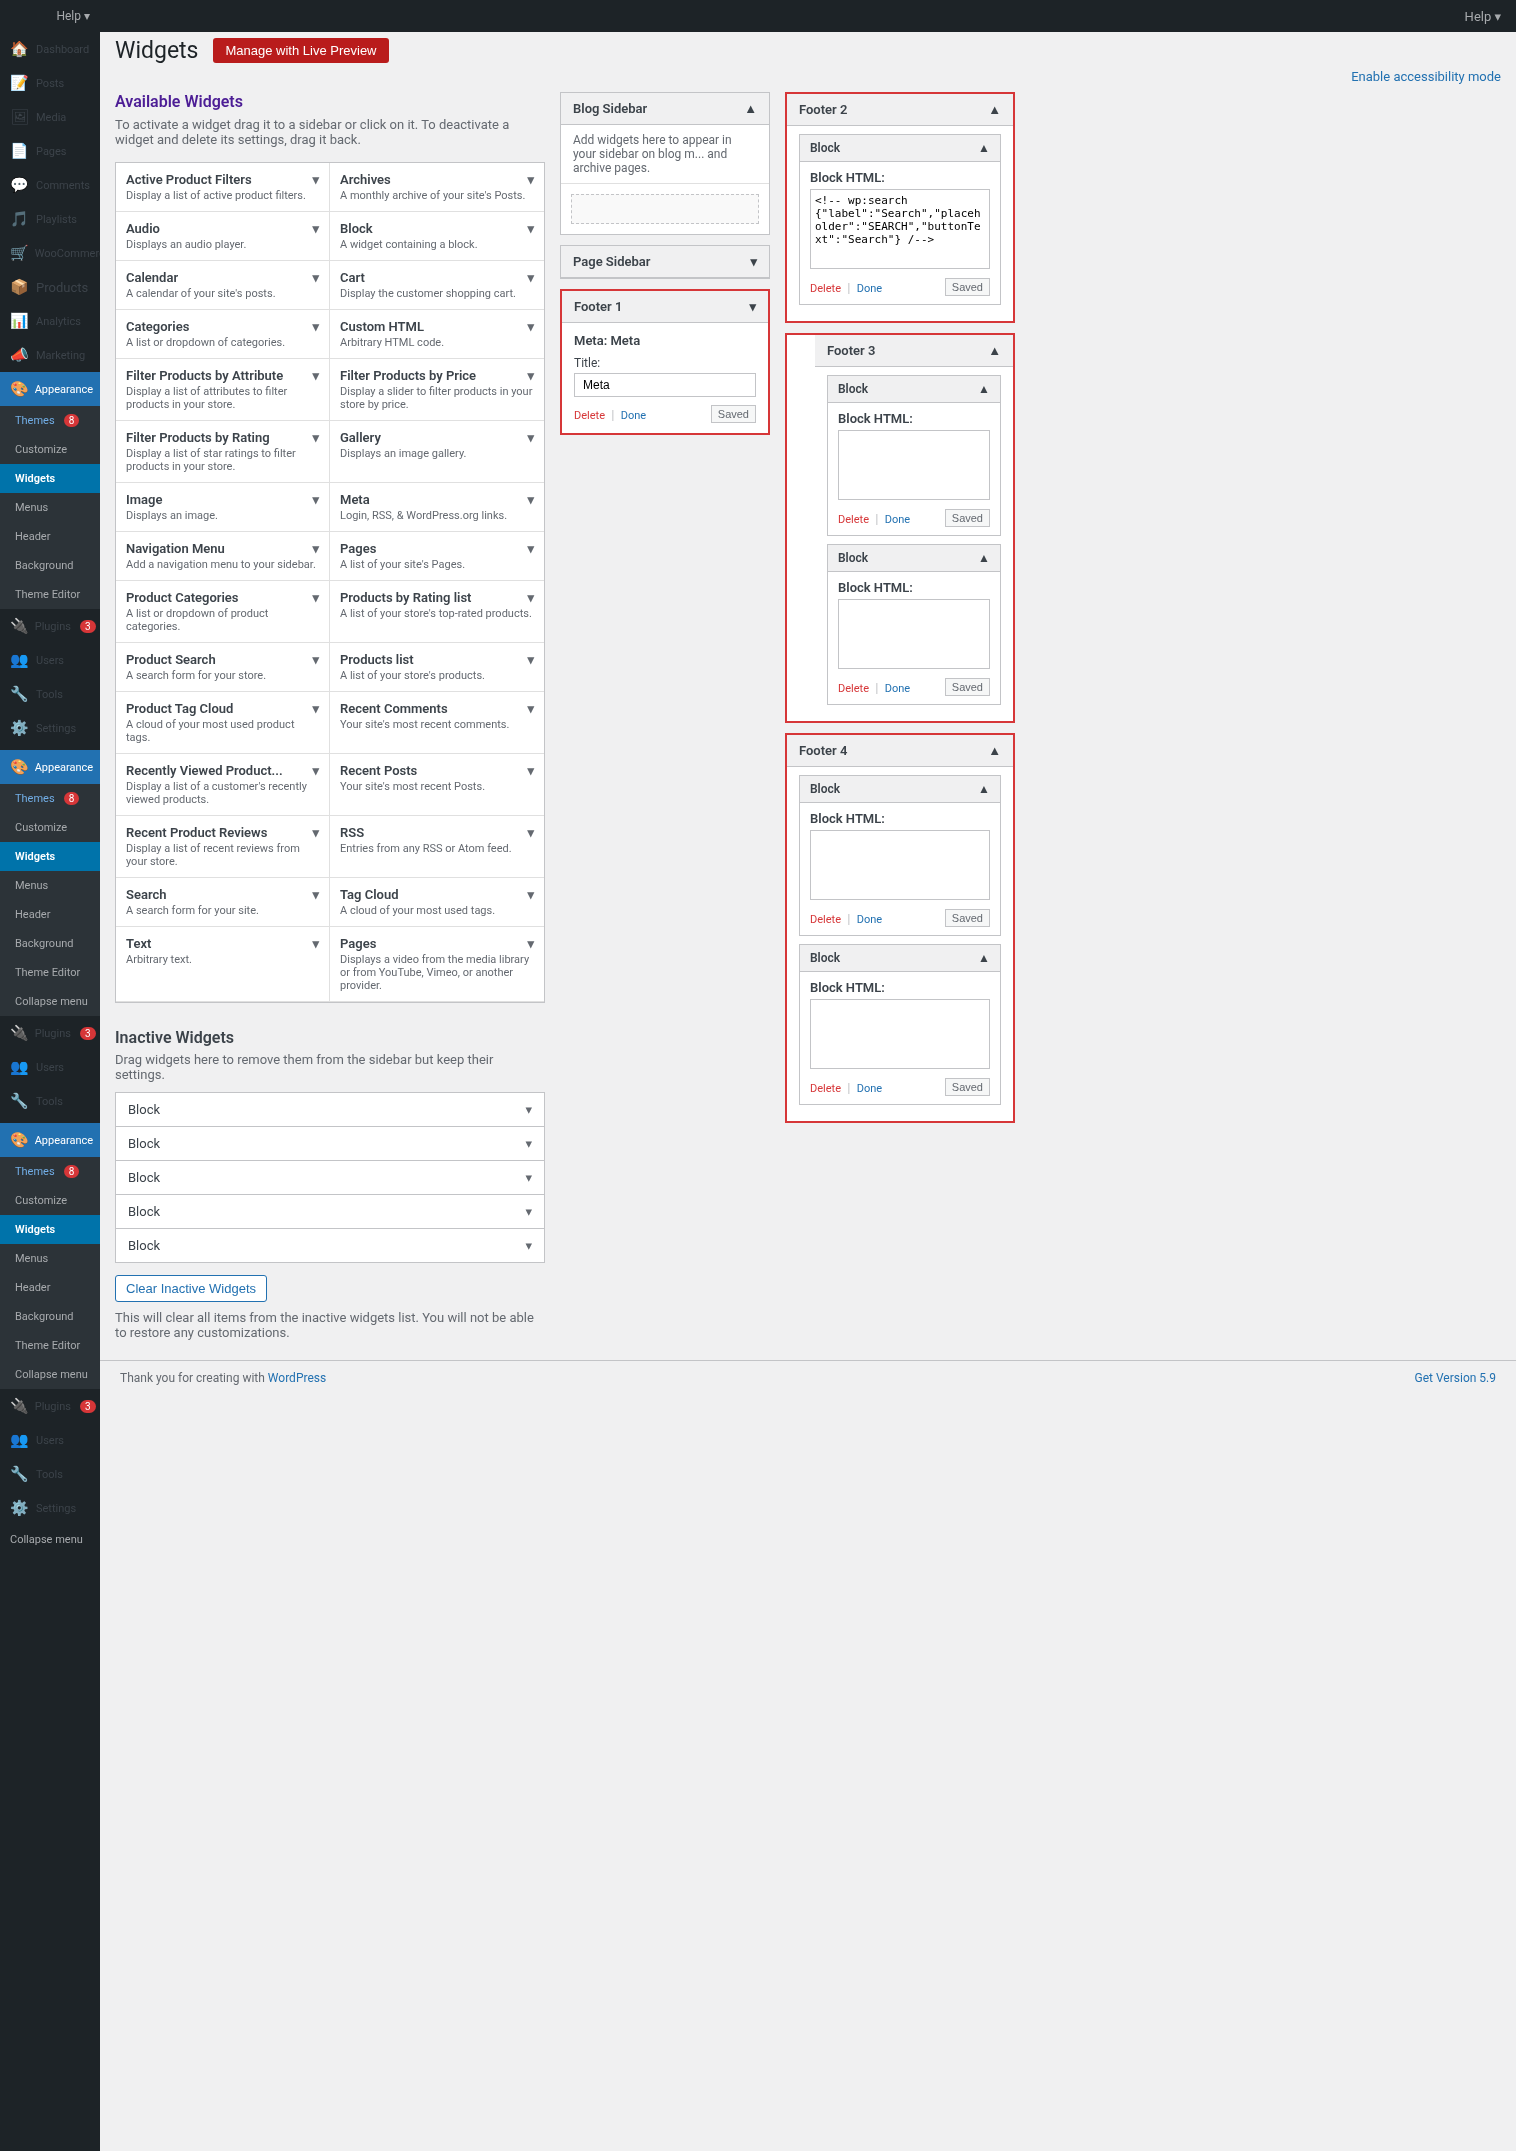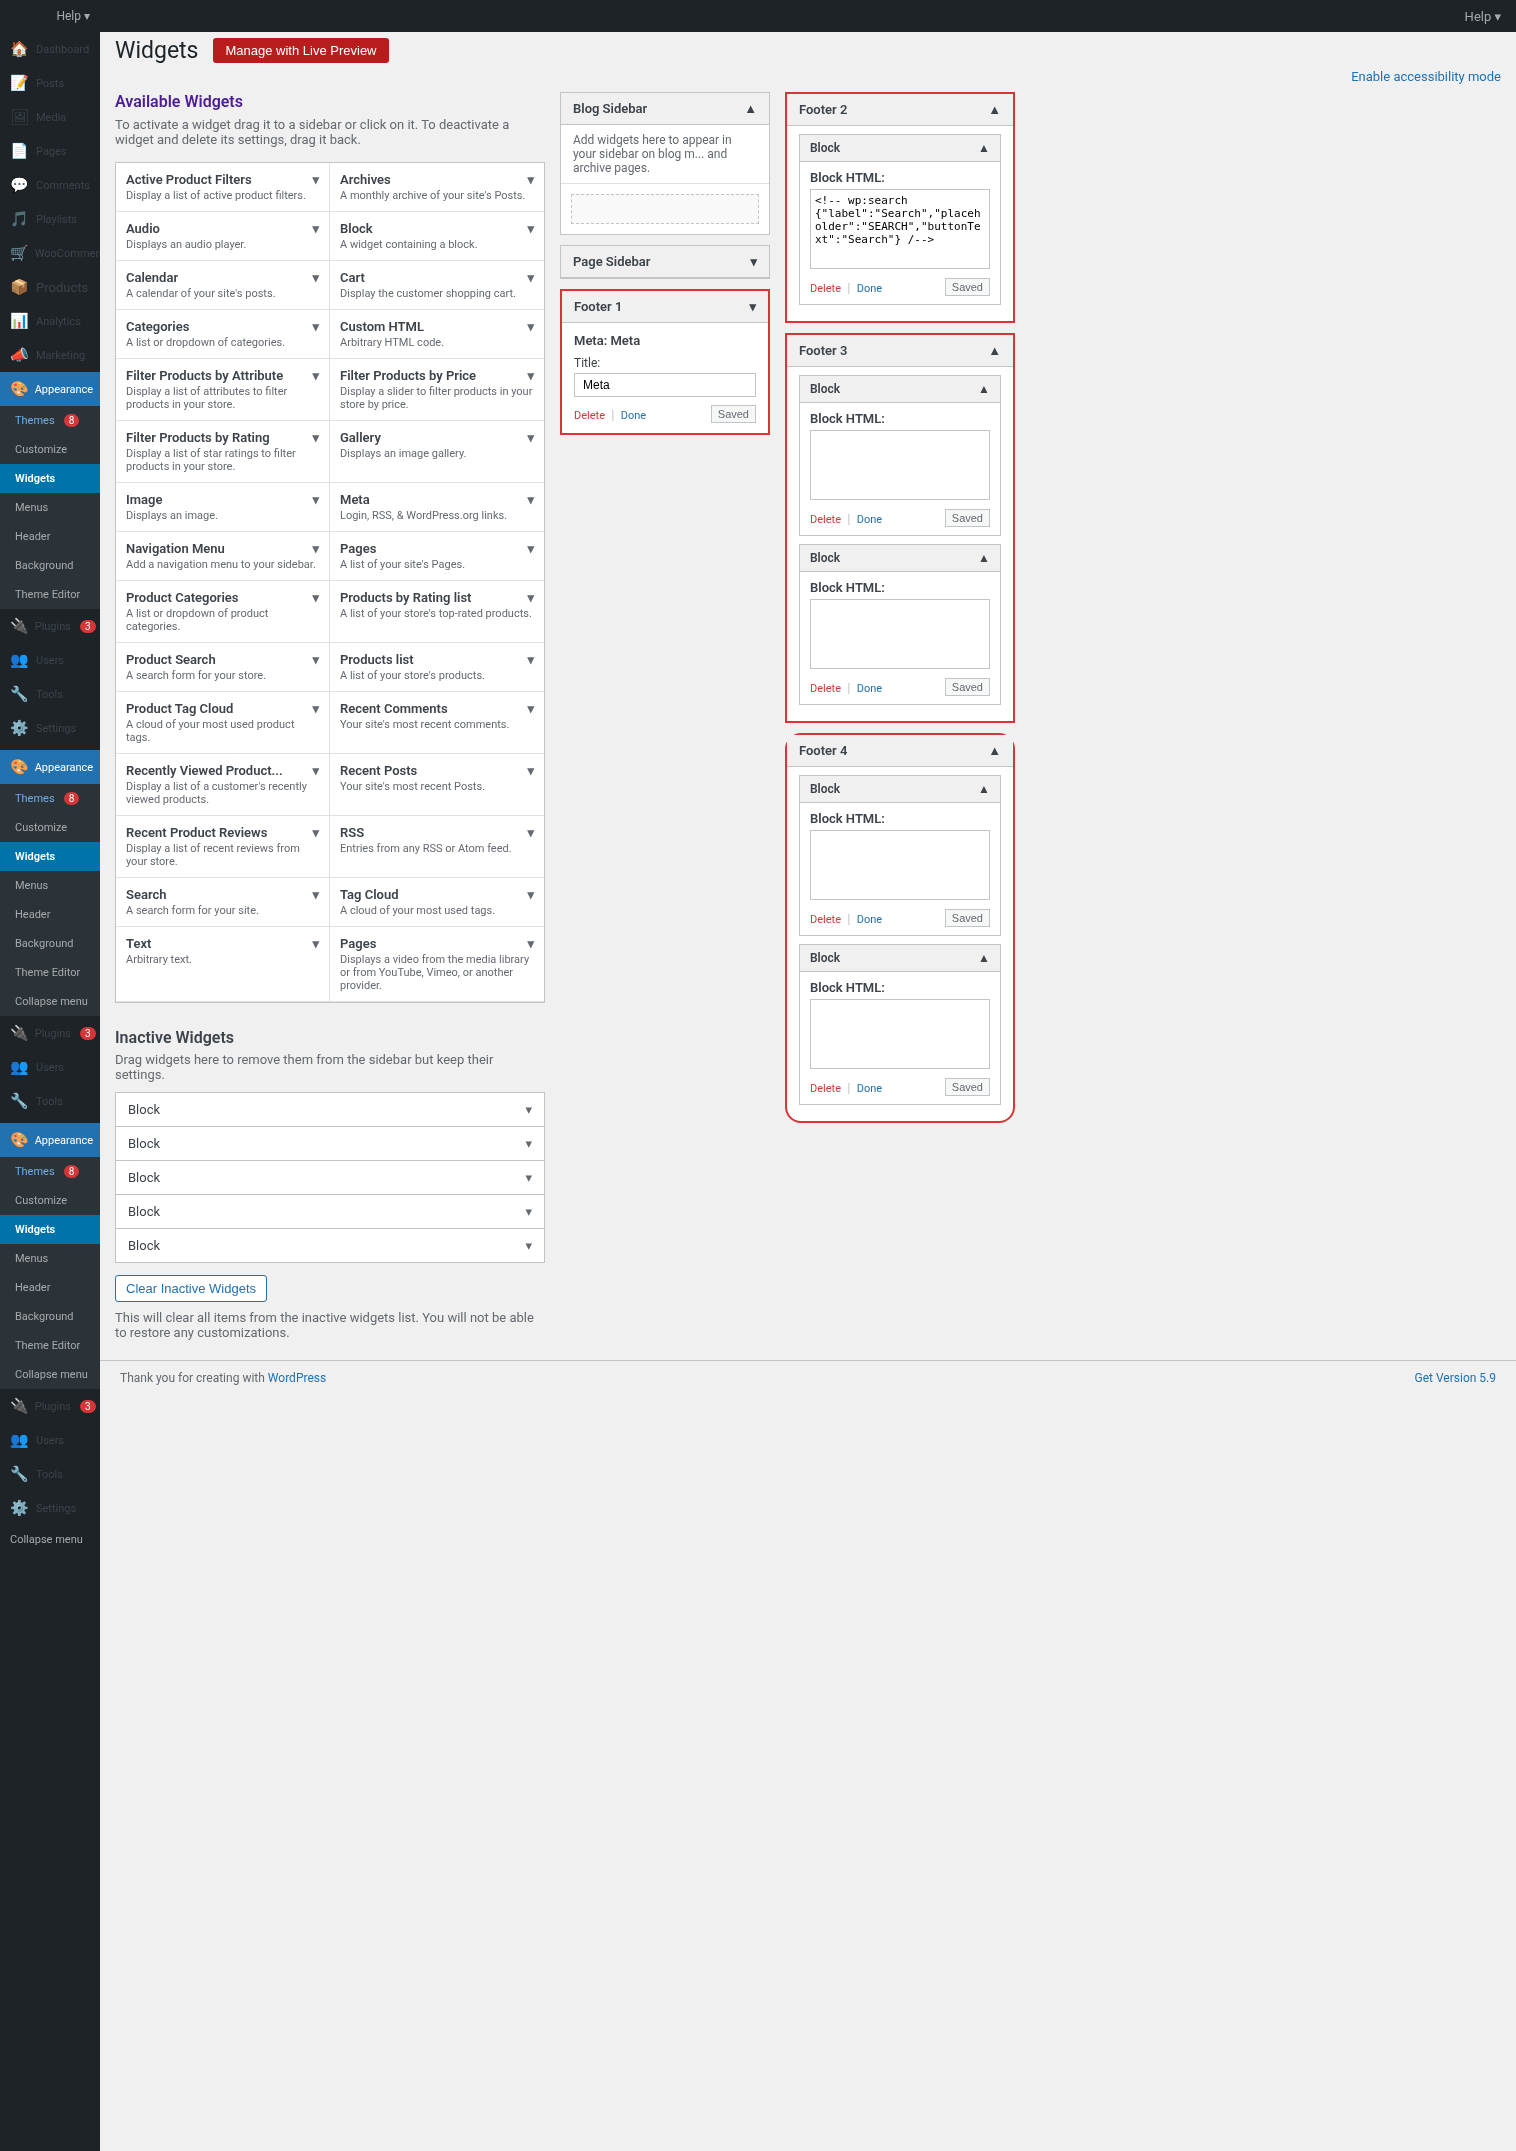--- a/index.html
+++ b/index.html
@@ -610,21 +610,21 @@
                       <span class="separator">|</span>
                       <a class="dn-link">Done</a>
                     </div>
                     <button class="saved-tag">Saved</button>
                   </div>
                 </div>
               </div>
             </div>
           </div>
 
-          <div class="panel-wrap red-border" style="margin-bottom:10px;">
+          <div class="panel-wrap red-border" style="margin-bottom:10px;padding-left:28px;">
             <div class="pw-header">
               <span>Footer 3</span>
               <span style="cursor:pointer;">▲</span>
             </div>
             <div style="padding:8px 12px;">
 
               <div class="bw" style="margin-bottom:8px;">
                 <div class="bw-header">
                   <span>Block</span>
                   <span style="cursor:pointer;">▲</span>
@@ -657,21 +657,21 @@
                       <span class="separator">|</span>
                       <a class="dn-link">Done</a>
                     </div>
                     <button class="saved-tag">Saved</button>
                   </div>
                 </div>
               </div>
             </div>
           </div>
 
-          <div class="panel-wrap red-border" style="border-radius:16px;">
+          <div class="panel-wrap red-border" style="">
             <div class="pw-header">
               <span>Footer 4</span>
               <span style="cursor:pointer;">▲</span>
             </div>
             <div style="padding:8px 12px;">
 
               <div class="bw" style="margin-bottom:8px;">
                 <div class="bw-header">
                   <span>Block</span>
                   <span style="cursor:pointer;">▲</span>

